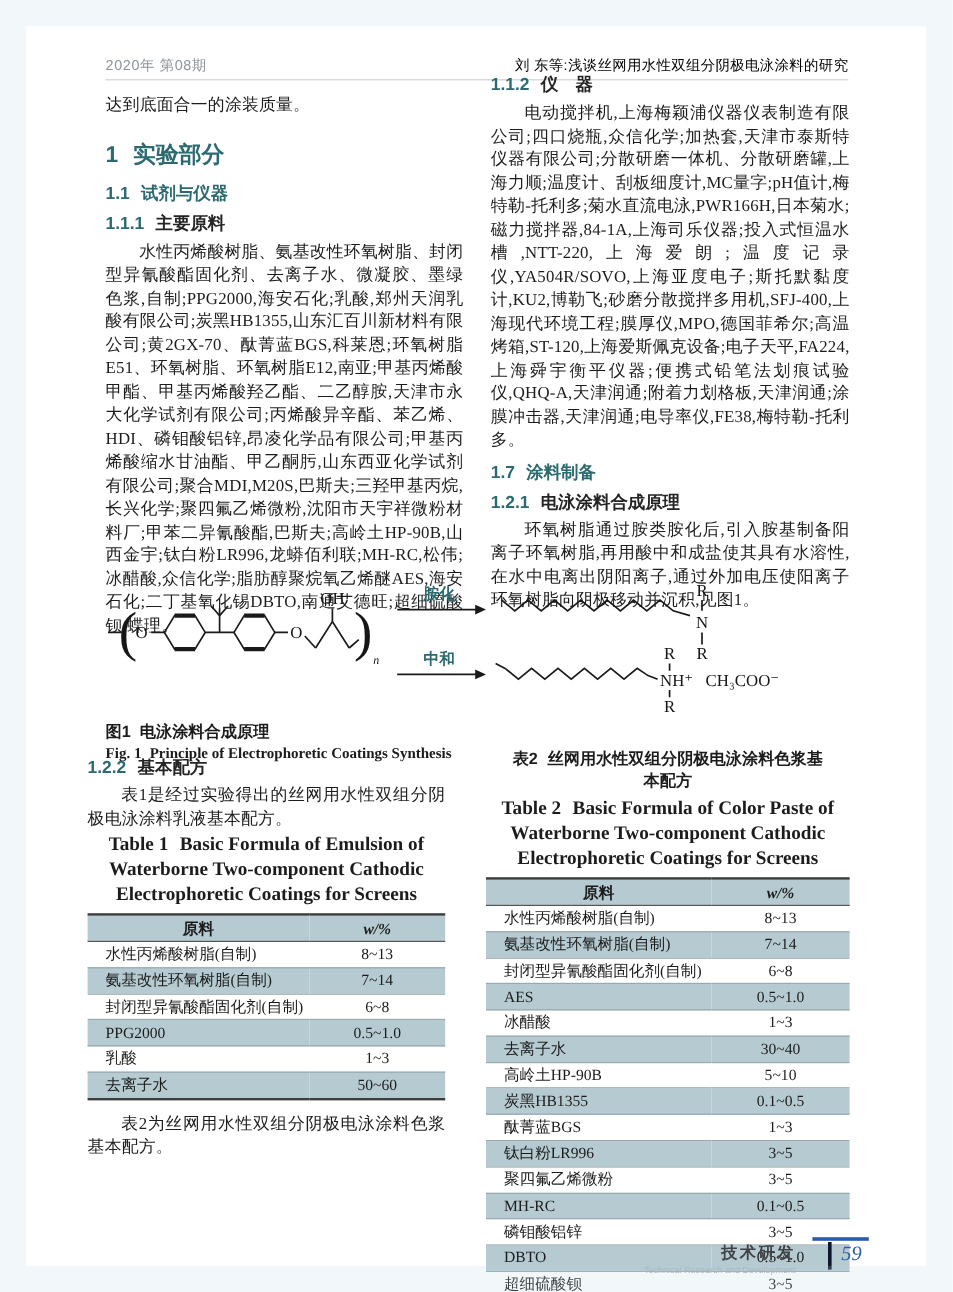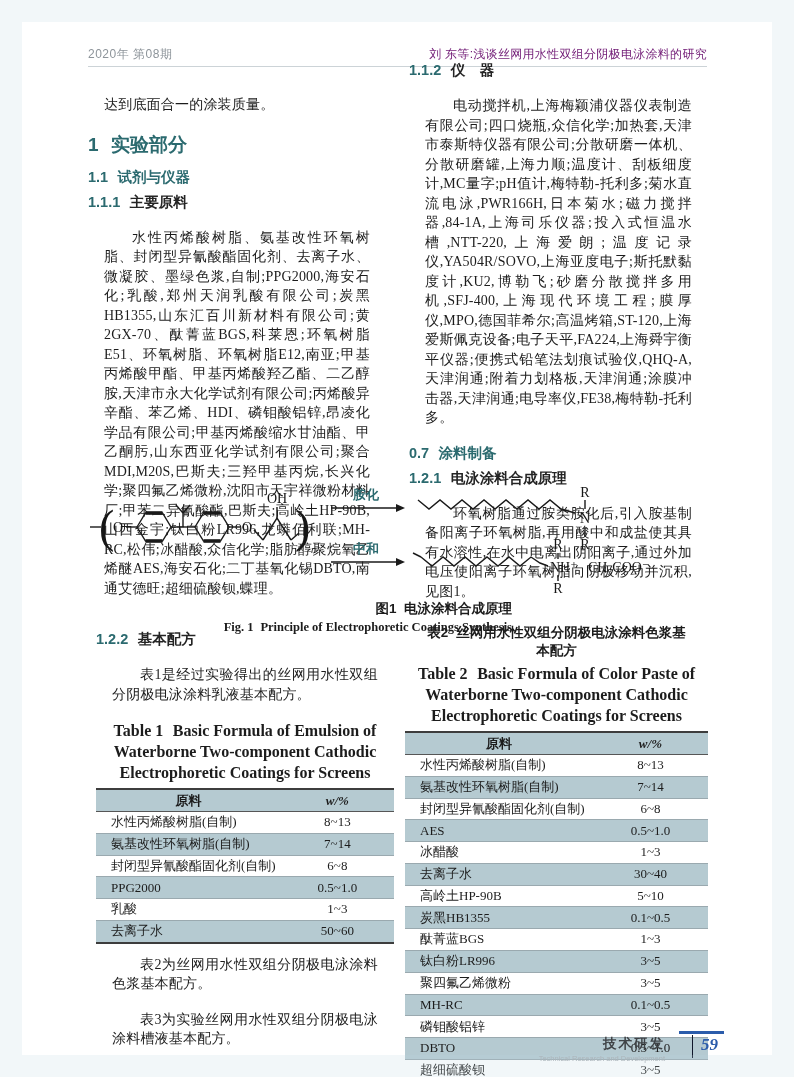--- a/index.html
+++ b/index.html
@@ -5,33 +5,33 @@
   html,body{margin:0;padding:0;}
   body{
     width:794px;height:1077px;position:relative;background:#ffffff;
     font-family:"Liberation Serif","DejaVu Serif",serif;color:#1c1c1c;overflow:hidden;
   }
   .edge-tint{position:absolute;inset:0;border:22px solid rgba(190,214,226,0.20);pointer-events:none;z-index:9;}
 
   
   .hdr-issue{position:absolute;left:88px;top:46px;font-size:12px;color:#8d949a;
     font-family:"Liberation Sans","DejaVu Sans",sans-serif;letter-spacing:.5px;}
-  .hdr-title{position:absolute;right:87px;top:46px;font-size:12px;color:#701a75;
+  .hdr-title{position:absolute;right:87px;top:46px;font-size:12px;color:#000000;
     font-family:"Liberation Sans","DejaVu Sans",sans-serif;letter-spacing:.3px;}
   .hdr-rule{position:absolute;left:88px;top:66px;width:619px;height:1px;background:#ccd3d7;}
 
   
   .col{position:absolute;text-align:justify;}
   #left-top{left:88px;top:79px;width:298px;}
   #right-top{left:409px;top:58px;width:299px;}
   #fig-block{left:88px;top:487px;width:622px;}
-  #left-bottom{left:96px;top:627px;width:298px;}
+  #left-bottom{left:73px;top:627px;width:298px;}
   #right-bottom{left:405px;top:624px;width:303px;}
 
-  p{margin:16px;font-size:14px;line-height:19.5px;letter-spacing:.2px;}
+  p{margin:0;font-size:14px;line-height:19.5px;letter-spacing:.2px;}
   p.indent{text-indent:2em;}
 
   .h1,.h2,.h3{font-family:"Liberation Sans","DejaVu Sans",sans-serif;font-weight:bold;margin:0;}
   .h1{font-size:19px;color:#2b6a6f;margin:17px 0 10px;}
   .h2{font-size:14.5px;color:#2b6a6f;margin:6px 0 6px;}
   .h3{font-size:14.5px;color:#242424;margin:3px 0 5px;}
   .sec-num{color:#2b6a6f;margin-right:.65em;}
 
   
   .tbl-title-cn{text-align:center;font-weight:bold;font-size:13.5px;
@@ -50,36 +50,36 @@
   .data-table .val{text-align:center;font-family:"Liberation Serif","DejaVu Serif",serif;}
   .data-table tbody tr:nth-child(even){background:#b5cad1;}
   .wpct{font-style:italic;}
 
   
   .chem-svg text{font-family:"Liberation Serif","DejaVu Serif",serif;font-size:14px;fill:#161616;}
   .chem-svg .paren{font-size:46px;font-weight:400;}
   .chem-svg .subn{font-size:10px;font-style:italic;}
   .chem-svg .cnlabel{font-family:"Liberation Sans","DejaVu Sans",sans-serif;
     font-size:13px;font-weight:bold;fill:#2b6a6f;}
-  .fig-caps{width:424px;text-align:right;}
+  .fig-caps{width:424px;text-align:left;}
   .fig-cap-cn{font-weight:bold;font-size:13.5px;
     font-family:"Liberation Sans","DejaVu Sans",sans-serif;margin-top:1px;}
   .fig-cap-en{font-weight:bold;font-size:12.5px;
     font-family:Liberation Serif, serif;margin-top:2px;}
   .cap-label{margin-right:.55em;}
 
   
   .footer{position:absolute;right:70px;top:1031px;display:flex;align-items:flex-start;gap:14px;z-index:2;}
   .f-labels{text-align:right;padding-top:4px;}
   .f-cn{font-family:"Liberation Sans","DejaVu Sans",sans-serif;font-weight:bold;
     font-size:13.5px;color:#3f4347;letter-spacing:2px;}
   .f-en{font-size:7.5px;color:#a8adb2;font-family:"Liberation Sans","DejaVu Sans",sans-serif;margin-top:1px;}
   .pagenum{border-top:3px solid #2b5cab;padding:1px 0 0 13px;}
-  .pagenum-inner{border-left:1px solid #0f172a;padding:0 6px 3px 8px;
-    font-family:"Liberation Serif","DejaVu Serif",serif;font-style:italic;font-weight:bold;
+  .pagenum-inner{border-left:3px solid #0f172a;padding:0 6px 3px 8px;
+    font-family:"Liberation Serif","DejaVu Serif",serif;font-style:italic;font-weight:normal;
     font-size:17px;color:#2b5cab;}
 </style>
 </head>
 <body>
 
 <div class="edge-tint"></div>
 
 <div class="hdr-issue">2020年 第08期</div>
 <div class="hdr-title">刘 东等:浅谈丝网用水性双组分阴极电泳涂料的研究</div>
 <div class="hdr-rule"></div>
@@ -97,21 +97,21 @@
   </div>
   <p class="indent">水性丙烯酸树脂、氨基改性环氧树脂、封闭型异氰酸酯固化剂、去离子水、微凝胶、墨绿色浆,自制;PPG2000,海安石化;乳酸,郑州天润乳酸有限公司;炭黑HB1355,山东汇百川新材料有限公司;黄2GX-70、酞菁蓝BGS,科莱恩;环氧树脂E51、环氧树脂、环氧树脂E12,南亚;甲基丙烯酸甲酯、甲基丙烯酸羟乙酯、二乙醇胺,天津市永大化学试剂有限公司;丙烯酸异辛酯、苯乙烯、HDI、磷钼酸铝锌,昂凌化学品有限公司;甲基丙烯酸缩水甘油酯、甲乙酮肟,山东西亚化学试剂有限公司;聚合MDI,M20S,巴斯夫;三羟甲基丙烷,长兴化学;聚四氟乙烯微粉,沈阳市天宇祥微粉材料厂;甲苯二异氰酸酯,巴斯夫;高岭土HP-90B,山西金宇;钛白粉LR996,龙蟒佰利联;MH-RC,松伟;冰醋酸,众信化学;脂肪醇聚烷氧乙烯醚AES,海安石化;二丁基氧化锡DBTO,南通艾德旺;超细硫酸钡,蝶理。</p>
 </div>
 
 <div class="col" id="right-top">
   <div class="h3">
     <span class="sec-num">1.1.2</span><span>仪　器</span>
   </div>
   <p class="indent">电动搅拌机,上海梅颖浦仪器仪表制造有限公司;四口烧瓶,众信化学;加热套,天津市泰斯特仪器有限公司;分散研磨一体机、分散研磨罐,上海力顺;温度计、刮板细度计,MC量字;pH值计,梅特勒-托利多;菊水直流电泳,PWR166H,日本菊水;磁力搅拌器,84-1A,上海司乐仪器;投入式恒温水槽,NTT-220,上海爱朗;温度记录仪,YA504R/SOVO,上海亚度电子;斯托默黏度计,KU2,博勒飞;砂磨分散搅拌多用机,SFJ-400,上海现代环境工程;膜厚仪,MPO,德国菲希尔;高温烤箱,ST-120,上海爱斯佩克设备;电子天平,FA224,上海舜宇衡平仪器;便携式铅笔法划痕试验仪,QHQ-A,天津润通;附着力划格板,天津润通;涂膜冲击器,天津润通;电导率仪,FE38,梅特勒-托利多。</p>
   <div class="h2">
-    <span class="sec-num">0.7</span><span>涂料制备</span>
+    <span class="sec-num">1.7</span><span>涂料制备</span>
   </div>
   <div class="h3">
     <span class="sec-num">1.2.1</span><span>电泳涂料合成原理</span>
   </div>
   <p class="indent">环氧树脂通过胺类胺化后,引入胺基制备阳离子环氧树脂,再用酸中和成盐使其具有水溶性,在水中电离出阴阳离子,通过外加电压使阳离子环氧树脂向阴极移动并沉积,见图1。</p>
 </div>
 
 <div class="col" id="fig-block">
   <svg class="chem-svg" width="622" height="108" viewBox="0 0 622 108">
     <g stroke="#1a1a1a" stroke-width="1.4" fill="none">
@@ -213,21 +213,20 @@
           <td class="val">1~3</td>
         </tr>
       <tr>
           <td class="mat">去离子水</td>
           <td class="val">50~60</td>
         </tr>
     </tbody>
   </table>
 
   <p class="indent" style="margin-top:11px;">表2为丝网用水性双组分阴极电泳涂料色浆基本配方。</p>
-  <p class="indent" style="margin-top:4px;">表3为实验丝网用水性双组分阴极电泳涂料槽液基本配方。</p>
 </div>
 
 <div class="col" id="right-bottom">
   <div class="tbl-title-cn" style="margin-top:0;">
     <span class="tbl-label">表2</span><span>丝网用水性双组分阴极电泳涂料色浆基本配方</span>
   </div>
   <div class="tbl-title-en">
     <span class="tbl-label">Table 2</span><span>Basic Formula of Color Paste of Waterborne Two-component Cathodic Electrophoretic Coatings for Screens</span>
   </div>
   <table class="data-table">

